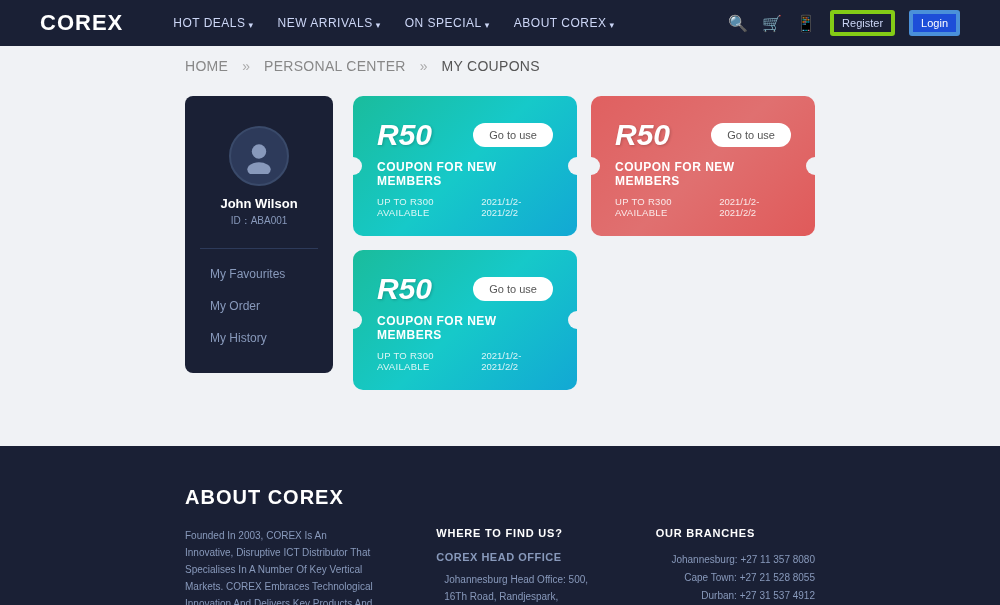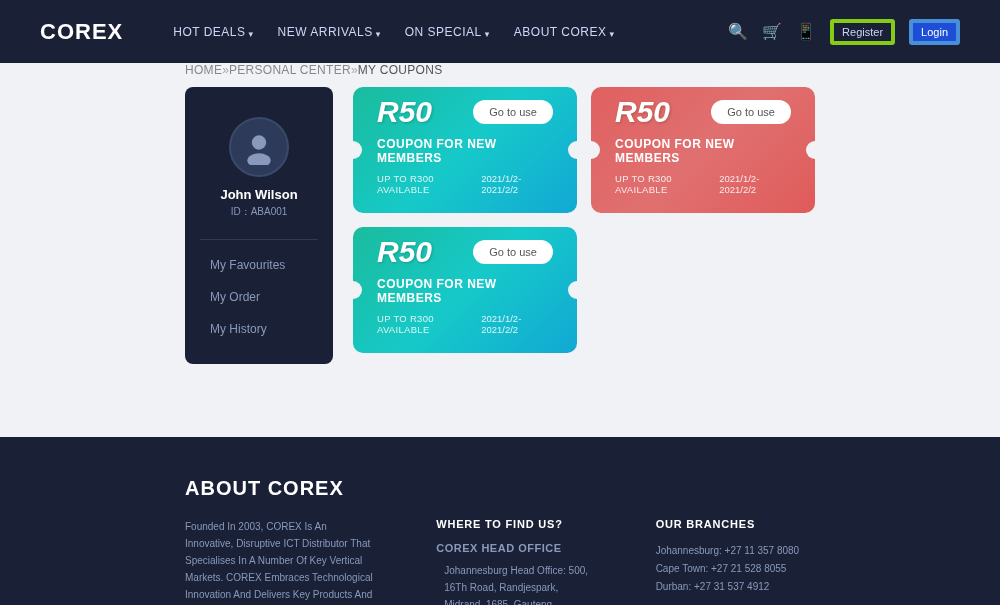--- a/index.html
+++ b/index.html
@@ -1,21 +1,21 @@
 <!DOCTYPE html>
 <html><head>
   <meta charset="utf-8">
   <style>
     * { margin: 0; padding: 0; box-sizing: border-box; }
     body { font-family: Arial, sans-serif; background: #f0f2f5; min-width: 1000px; }
 
     
     .header {
       background: #1a2035;
-      height: 63px;
+      height: 46px;
       display: flex;
       align-items: center;
       padding: 0 40px;
       gap: 30px;
     }
     .logo {
       color: white;
       font-size: 22px;
       font-weight: 900;
       letter-spacing: 1px;
@@ -60,25 +60,25 @@
     }
     .header-btn.login {
       background: #1d4ed8;
       border-color: #4a90d9;
       color: white;
     }
 
     
     .breadcrumb-bar {
       background: #f0f2f5;
-      padding: 0 185px;
-      display: flex;
-      align-items: center;
-      gap: 0;
-      font-size: 12px;
+      padding: 12px 185px;
+      display: flex;
+      align-items: center;
+      gap: 14px;
+      font-size: 14px;
       color: #888;
     }
     .breadcrumb-sep { color: #aaa; }
     .breadcrumb-item { color: #888; text-transform: uppercase; letter-spacing: 0.3px; }
     .breadcrumb-item.active { color: #555; }
 
     
     .main {
       padding: 10px 185px 40px;
       background: #f0f2f5;
@@ -148,21 +148,21 @@
     .coupons-grid {
       display: grid;
       grid-template-columns: 1fr 1fr;
       gap: 14px;
       flex: 1;
     }
 
     
     .coupon-card {
       border-radius: 10px;
-      padding: 8px 24px 18px;
+      padding: 22px 24px 18px;
       position: relative;
       overflow: visible;
       display: flex;
       flex-direction: column;
       gap: 8px;
       min-height: 120px;
     }
     .coupon-card.teal {
       background: linear-gradient(135deg, #1abc9c 0%, #16c9c9 50%, #12a8d4 100%);
     }
@@ -274,20 +274,21 @@
     .footer-address {
       color: #8899bb;
       font-size: 10px;
       line-height: 1.7;
       padding-left: 8px;
     }
     .footer-branch-text {
       color: #8899bb;
       font-size: 10px;
       line-height: 1.8;
+      text-align: right;
     }
   </style>
 </head>
 <body>
 
 <header class="header">
   <span class="logo">COREX</span>
   <nav class="nav">
     <span class="nav-item">
       <span>HOT DEALS</span>

